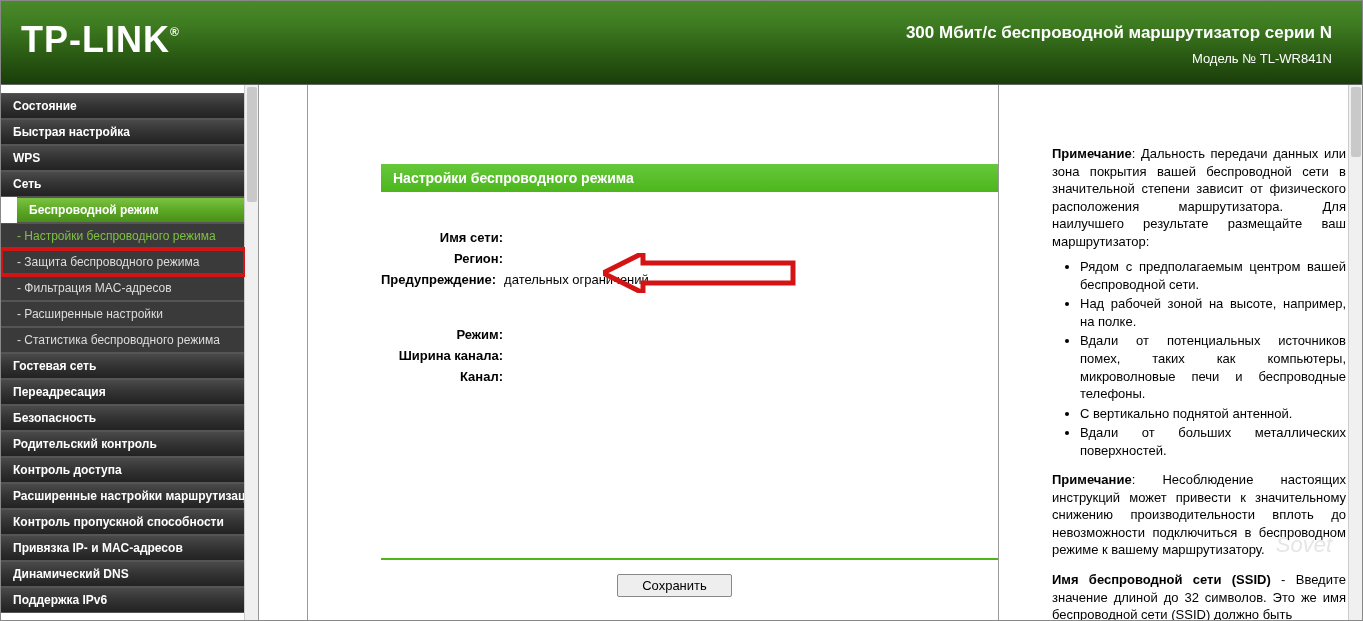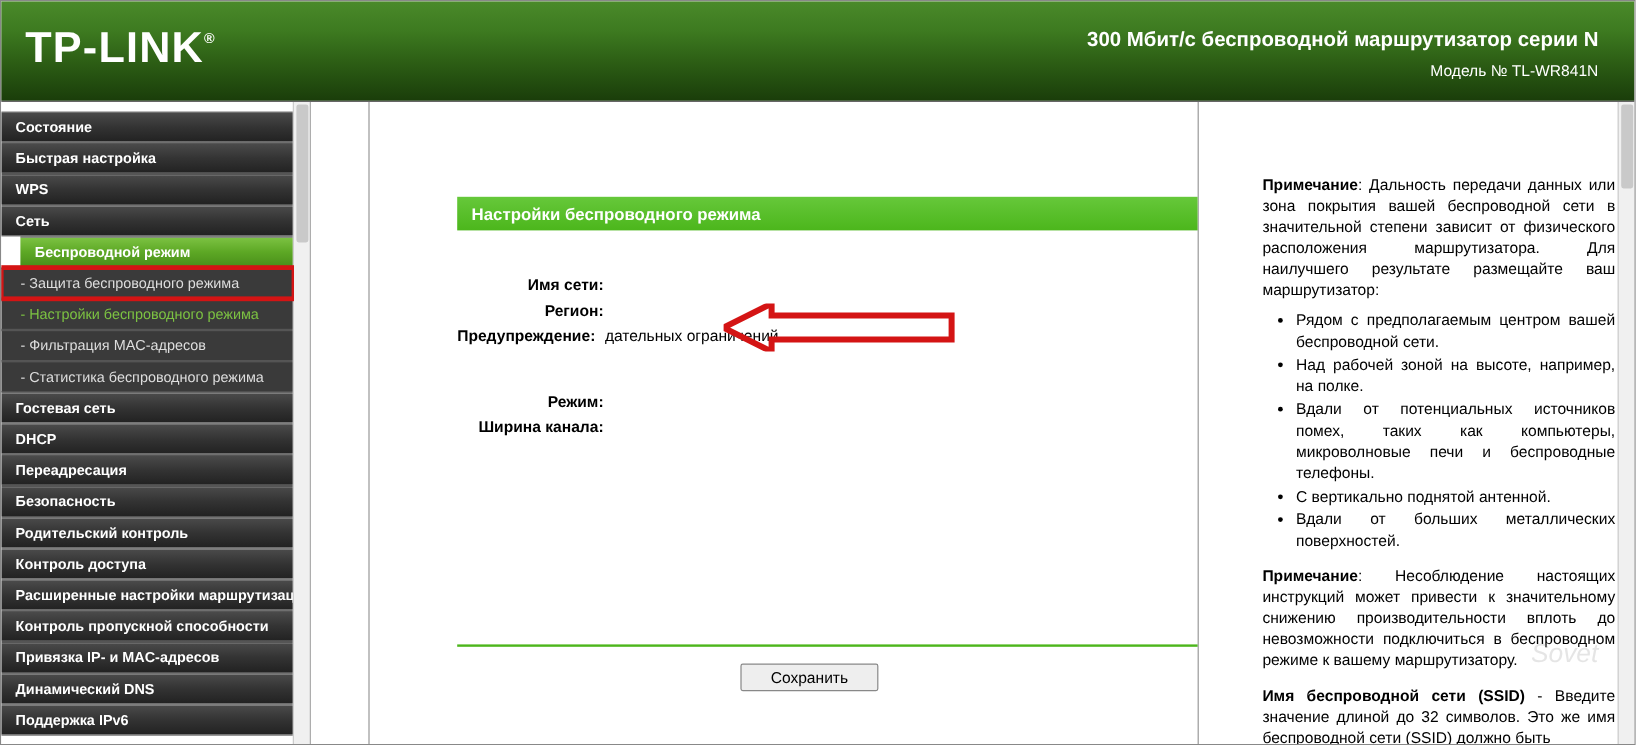--- a/index.html
+++ b/index.html
@@ -244,26 +244,26 @@
 <div class="layout">
 
   <div class="sidebar-wrap">
     <div class="sidebar" id="sidebar">
         <div class="menu-gap"></div>
         <div class="menu-item">Состояние</div>
         <div class="menu-item">Быстрая настройка</div>
         <div class="menu-item">WPS</div>
         <div class="menu-item">Сеть</div>
         <div class="menu-item active">Беспроводной режим</div>
+        <div class="sub-item sel">- Настройки беспроводного режима</div>
         <div class="sub-item highlight-box">- Защита беспроводного режима</div>
-        <div class="sub-item sel">- Настройки беспроводного режима</div>
         <div class="sub-item">- Фильтрация MAC-адресов</div>
+        <div class="sub-item">- Расширенные настройки</div>
         <div class="sub-item">- Статистика беспроводного режима</div>
         <div class="menu-item">Гостевая сеть</div>
-        <div class="menu-item">DHCP</div>
         <div class="menu-item">Переадресация</div>
         <div class="menu-item">Безопасность</div>
         <div class="menu-item">Родительский контроль</div>
         <div class="menu-item">Контроль доступа</div>
         <div class="menu-item">Расширенные настройки маршрутизации</div>
         <div class="menu-item">Контроль пропускной способности</div>
         <div class="menu-item">Привязка IP- и MAC-адресов</div>
         <div class="menu-item">Динамический DNS</div>
         <div class="menu-item">Поддержка IPv6</div>
       </div>
@@ -294,20 +294,23 @@
         <div class="warn-text">дательных ограничений.</div>
       </div>
 
       <div style="height:34px"></div>
 
       <div class="form-row">
         <div class="form-label">Режим:</div>
       </div>
       <div class="form-row">
         <div class="form-label">Ширина канала:</div>
+      </div>
+      <div class="form-row">
+        <div class="form-label">Канал:</div>
       </div>
 
       <div style="height:150px"></div>
       <hr class="hr-green">
       <button class="btn-save">Сохранить</button>
     </div>
   </div>
 
   <div class="help">
     <p><strong>Примечание</strong><span>: Дальность передачи данных или зона покрытия вашей беспроводной сети в значительной степени зависит от физического расположения маршрутизатора. Для наилучшего результате размещайте ваш маршрутизатор:</span></p>

